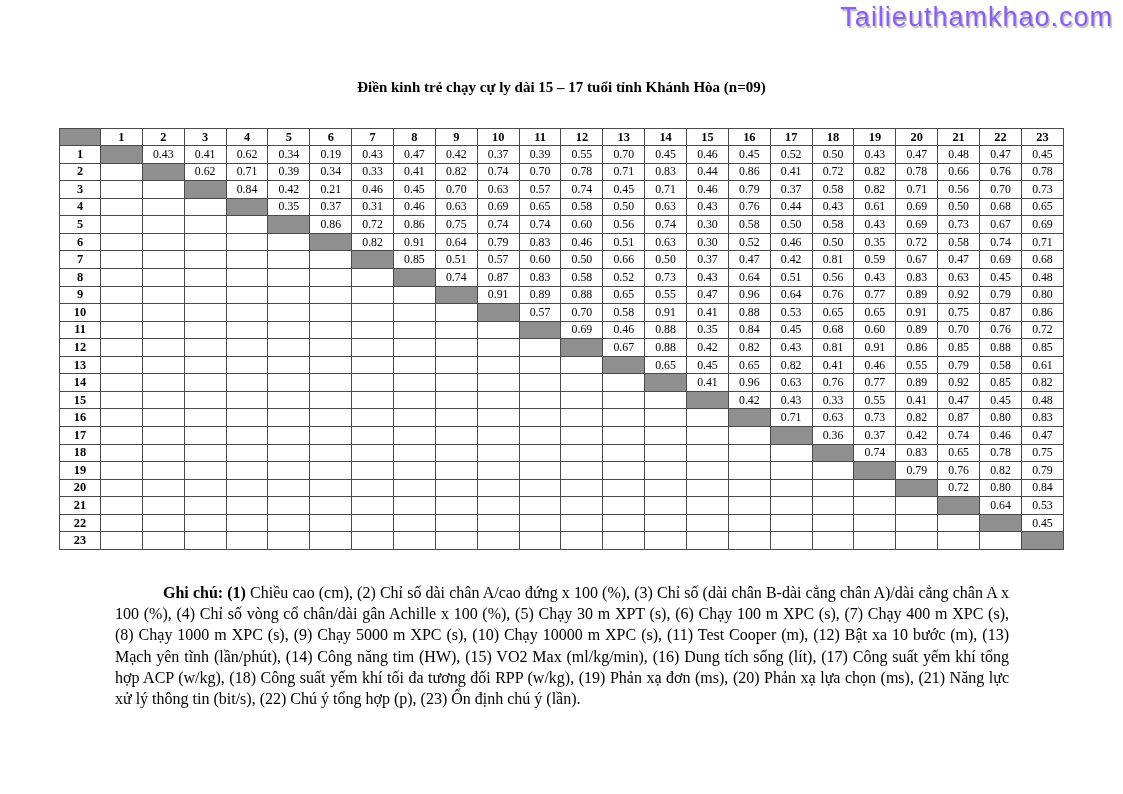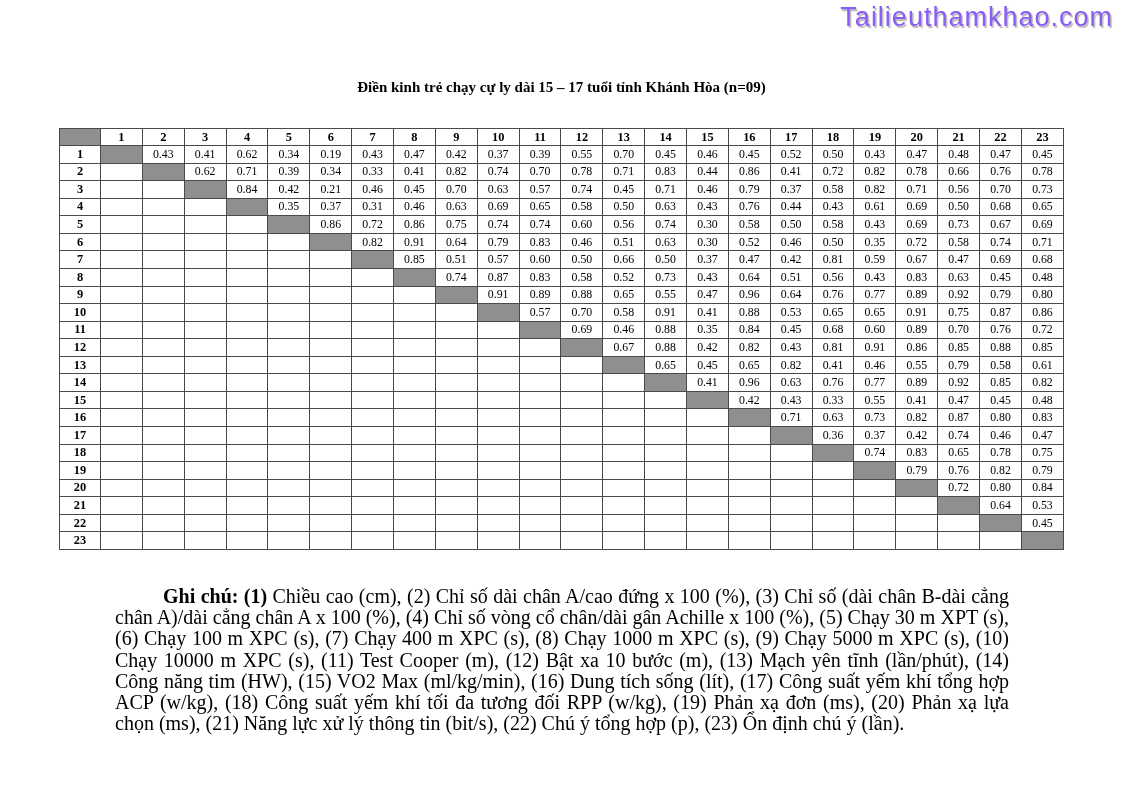--- a/index.html
+++ b/index.html
@@ -49,21 +49,21 @@
   }
   table.matrix th {
     font-weight: bold;
     font-size: 12.4px;
   }
   table.matrix .diag { background: #8f8f8f; }
   .note {
     position: absolute;
     left: 115px; top: 566px;
     width: 894px;
-    font-size: 20px;
+    font-size: 16px;
     line-height: 21.2px;
     text-align: justify;
     text-indent: 48px;
   }
   .note b { font-weight: bold; }
 </style>
 </head>
 <body>
 
 <div class="watermark">Tailieuthamkhao.com</div>

